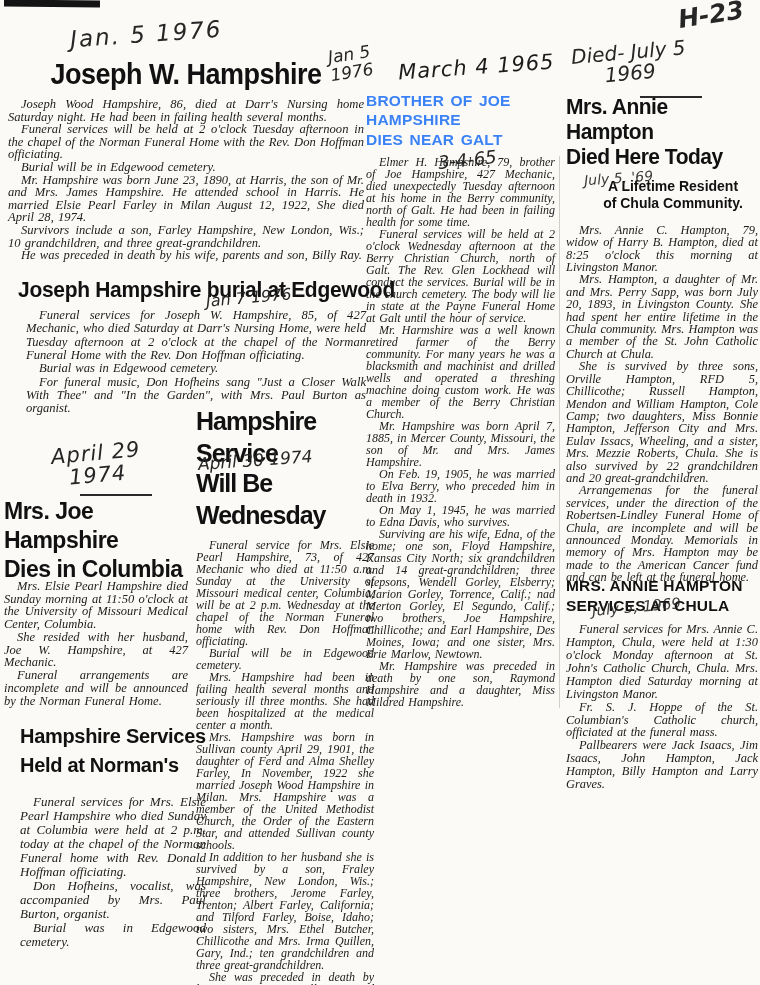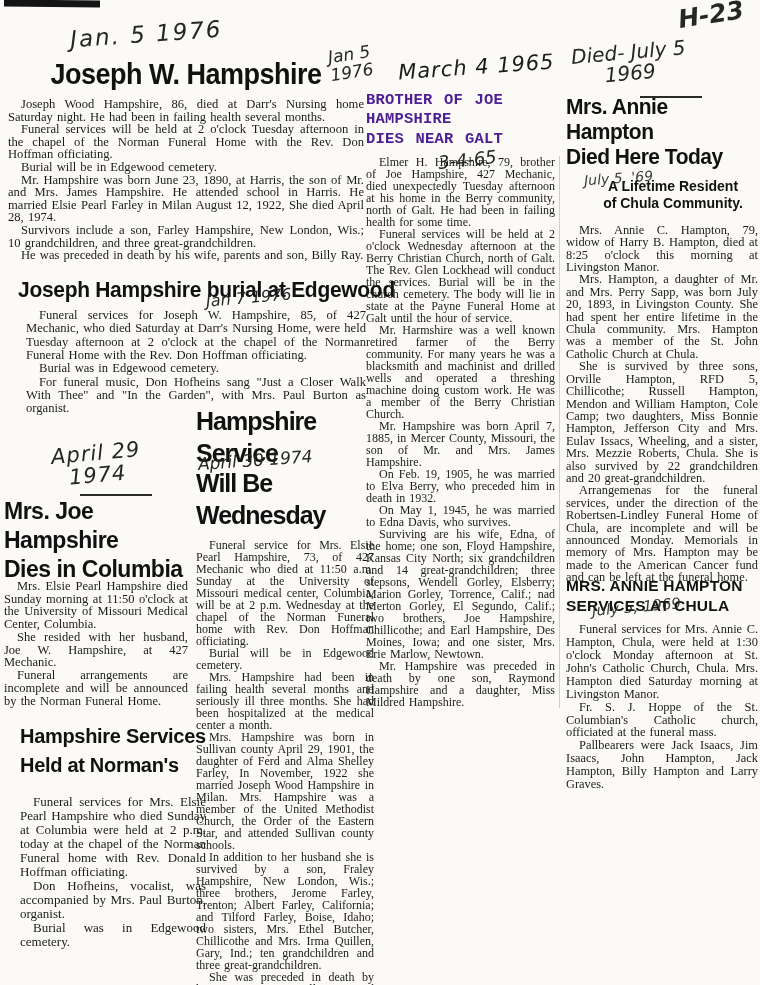--- a/index.html
+++ b/index.html
@@ -1,22 +1,22 @@
 <!DOCTYPE html>
 <html><head>
 <meta charset="utf-8">
 <style>
   html,body{margin:0;padding:0;background:#e8e8e4;}
   #page{position:relative;width:760px;height:985px;background:#fbfaf6;overflow:hidden;
         color:#1b1b1b;-webkit-font-smoothing:antialiased;}
   .art{position:absolute;}
-  .body{font-family:"Liberation Serif",serif;text-align:justify;}
+  .body{font-family:"Liberation Serif",serif;text-align:justify;font-style:italic;}
   .body p{margin:0;text-indent:13px;word-spacing:1px;}
   .hl-sans{font-family:"Liberation Sans",sans-serif;font-weight:700;color:#111;}
-  .hl-serif{font-family:Liberation Mono, monospace;font-weight:700;color:#4c1d95;}
+  .hl-serif{font-family:Liberation Sans, sans-serif;font-weight:700;color:#3b82f6;}
   .hw{position:absolute;font-family:"DejaVu Sans",cursive;font-style:italic;color:#262626;
       white-space:nowrap;line-height:1.05;}
   .hw div{text-align:center;}
   .artifact{position:absolute;background:#141414;}
 
   
   #bar-top{left:4px;top:0;width:96px;height:7px;transform:rotate(.6deg);}
   #hw-topdate{left:70px;top:22px;font-size:23px;transform:rotate(-4deg);letter-spacing:2px;}
   #hw-code{left:678px;top:2px;font-size:25px;transform:rotate(-9deg);font-weight:700;}
 

